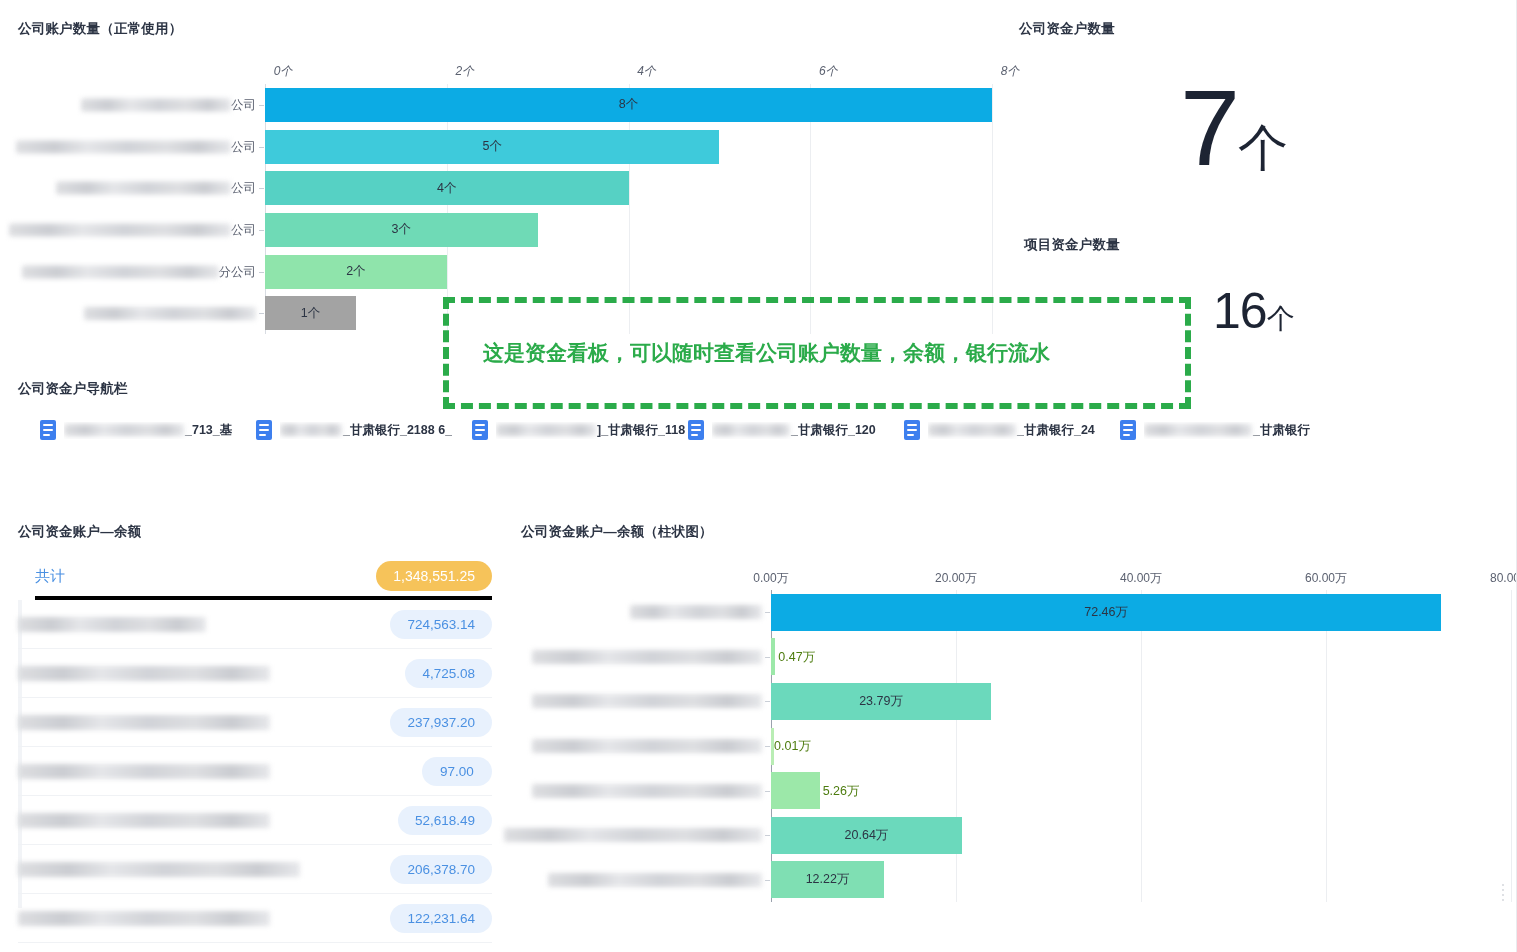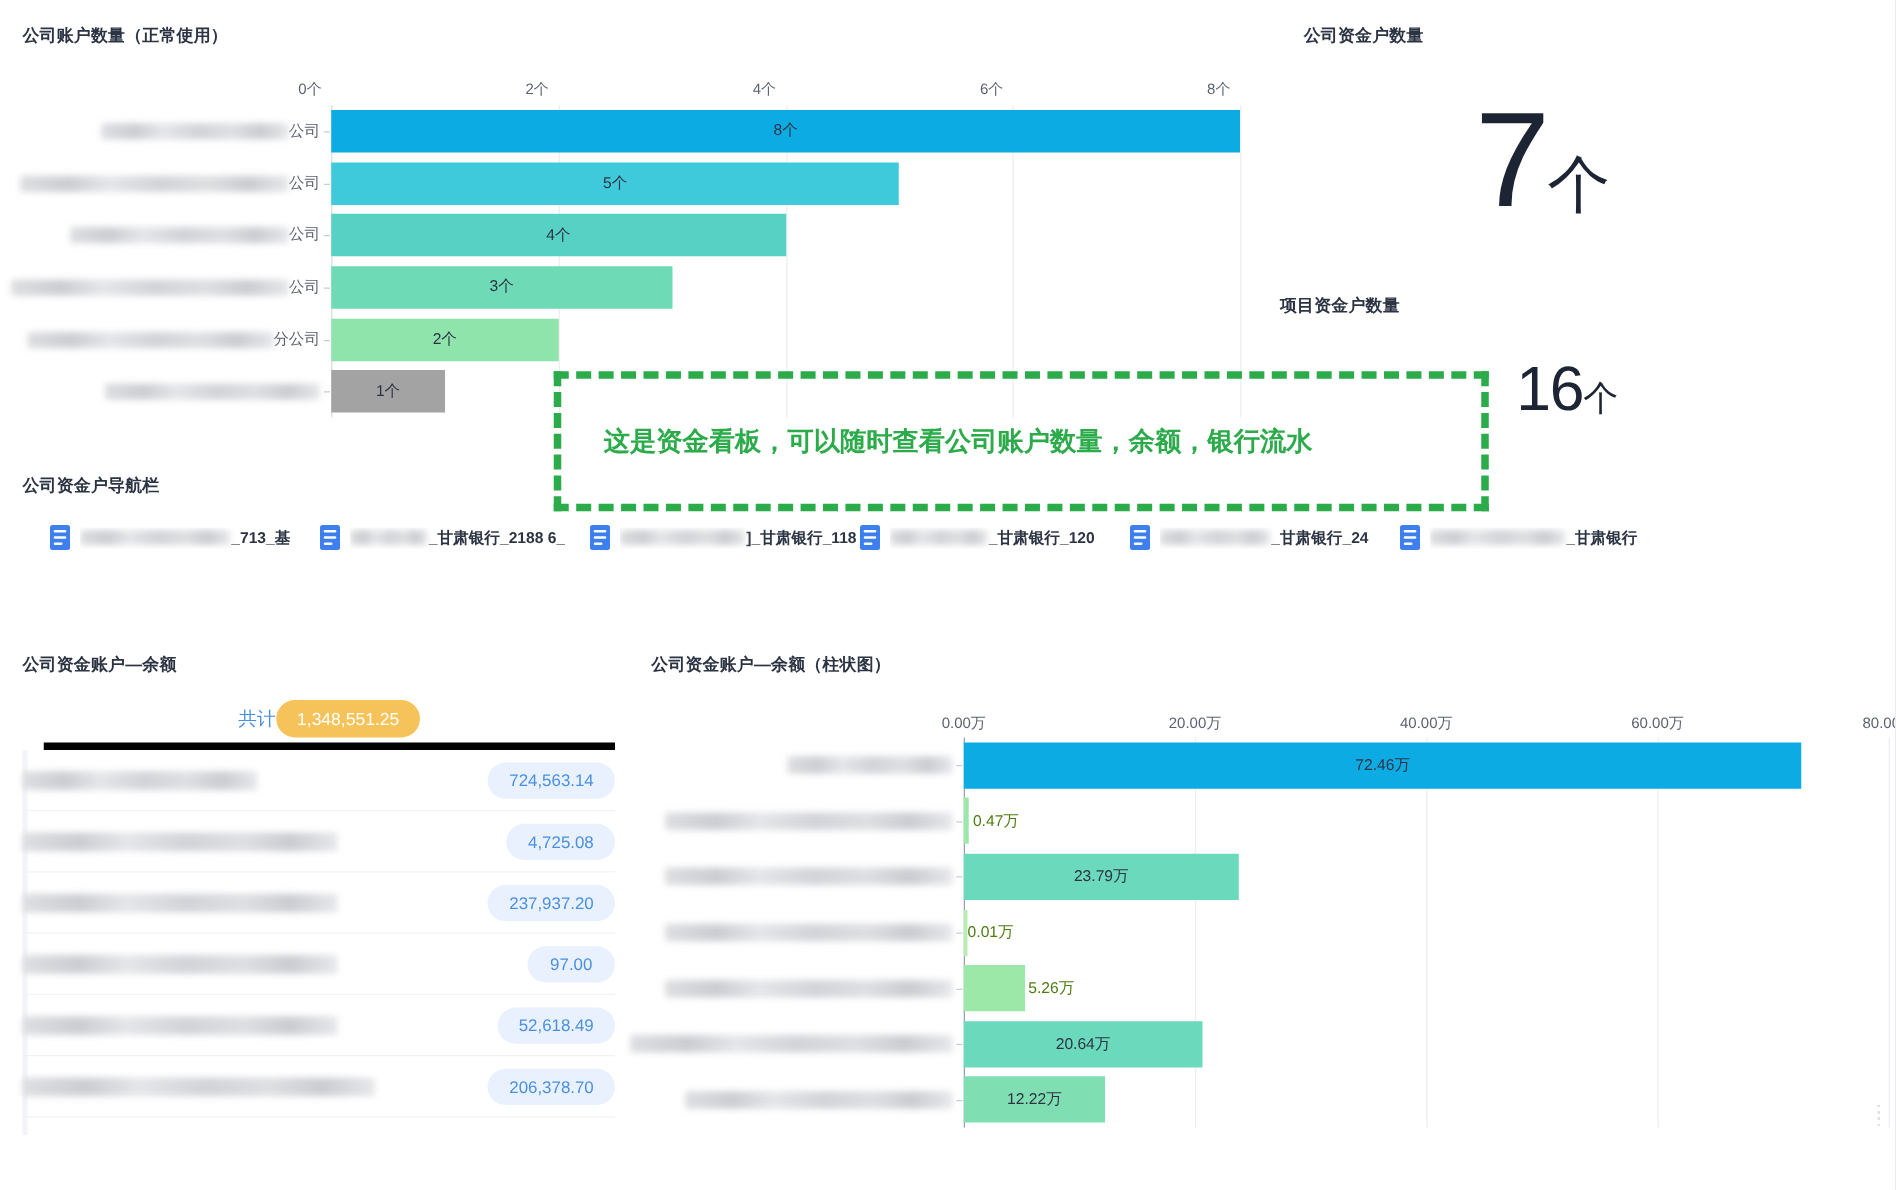--- a/index.html
+++ b/index.html
@@ -24,21 +24,21 @@
     filter: blur(2.4px);
     border-radius: 2px;
     opacity: .95;
   }
 
   
   #acct-count-panel { position: absolute; left: 0; top: 0; width: 1010px; height: 370px; }
   #acct-count-title { position: absolute; left: 18px; top: 20px; }
 
   .bh-plot { position: absolute; left: 265px; top: 84px; width: 727px; height: 250px; }
-  .bh-axis-top { position: absolute; left: 248px; top: 63px; width: 727px; height: 18px; }
+  .bh-axis-top { position: absolute; left: 283px; top: 63px; width: 727px; height: 18px; font-style: italic; }
   .bh-tick {
     position: absolute; transform: translateX(-50%);
     font-size: 12px; color: #5b6170; white-space: nowrap;
   }
   .bh-grid {
     position: absolute; top: 0; bottom: 0; width: 1px;
     background: #eceef1;
   }
   .bh-row { position: absolute; left: 0; right: 0; }
   .bh-bar {
@@ -52,21 +52,21 @@
     white-space: nowrap; text-align: right;
     font-size: 12.5px; color: #5b6170;
   }
   .bh-ytick {
     position: absolute; right: 100%; margin-right: 1px; top: 50%;
     width: 5px; height: 1px; background: #c9ced6;
   }
   .bh-baseline { position: absolute; left: 0; top: 0; bottom: 0; width: 1px; background: #d8dce2; }
 
   
-  #kpi-company { position: absolute; left: 1043px; top: 20px; }
+  #kpi-company { position: absolute; left: 1019px; top: 20px; }
   #kpi-company-value {
     position: absolute; left: 1180px; top: 78px;
     font-size: 108px; line-height: .92; font-weight: 300; color: #1d2433;
     letter-spacing: -2px; white-space: nowrap;
   }
   #kpi-company-value .unit { font-size: 50px; font-weight: 300; letter-spacing: 0; }
 
   #kpi-project { position: absolute; left: 1024px; top: 236px; }
   #kpi-project-value {
     position: absolute; left: 1213px; top: 286px;
@@ -112,22 +112,22 @@
   .nav-text {
     font-size: 12.5px; color: #2c3444; white-space: nowrap;
     display: flex; align-items: center; gap: 1px; overflow: hidden;
   }
 
   
   #balance-list-panel { position: absolute; left: 0; top: 508px; width: 510px; height: 400px; }
   #balance-list-title { position: absolute; left: 18px; top: 15px; }
   #balance-total-row {
     position: absolute; left: 35px; right: 18px; top: 48px; height: 44px;
-    display: flex; align-items: center; justify-content: center;
-    border-bottom: 6px solid #000000;
+    display: flex; align-items: center; justify-content: space-between;
+    border-bottom: 4px solid #000000;
   }
   #balance-total-label { font-size: 15px; color: #4a90e2; }
   .badge {
     min-width: 70px; padding: 7px 17px; border-radius: 16px;
     font-size: 13.5px; text-align: center; white-space: nowrap;
   }
   .badge.total { background: #f6c35a; color: #ffffff; font-size: 14px; }
   .badge.row { background: #e8f1fd; color: #4a90e2; }
 
   #balance-rows { position: absolute; left: 18px; right: 18px; top: 92px; }
@@ -362,20 +362,26 @@
             <span class="blur" style="width: 252px; height: 15px;"></span>
           </div>
           <span class="badge row">52,618.49</span>
         </div>
         <div class="bal-row">
           <div class="bal-name">
             <span class="blur" style="width: 282px; height: 15px;"></span>
           </div>
           <span class="badge row">206,378.70</span>
         </div>
+        <div class="bal-row">
+          <div class="bal-name">
+            <span class="blur" style="width: 252px; height: 15px;"></span>
+          </div>
+          <span class="badge row">122,231.64</span>
+        </div>
       </div>
   </section>
 
   <section id="balance-chart-panel">
     <div id="balance-chart-title" class="panel-title">公司资金账户—余额（柱状图）</div>
     <div class="bc-axis-top" id="bc-axis">
         <div class="bh-tick" style="left: 0px;">0.00万</div>
         <div class="bh-tick" style="left: 185px;">20.00万</div>
         <div class="bh-tick" style="left: 370px;">40.00万</div>
         <div class="bh-tick" style="left: 555px;">60.00万</div>

